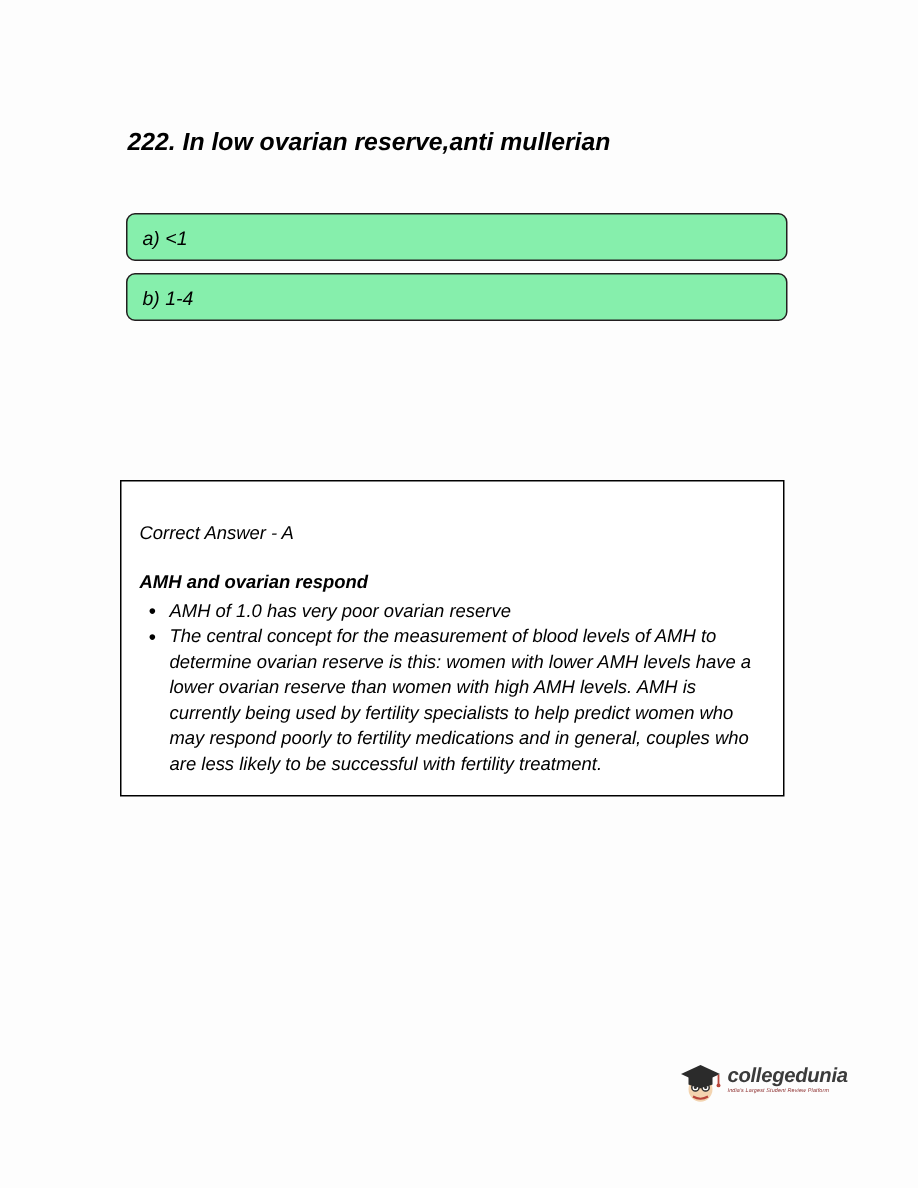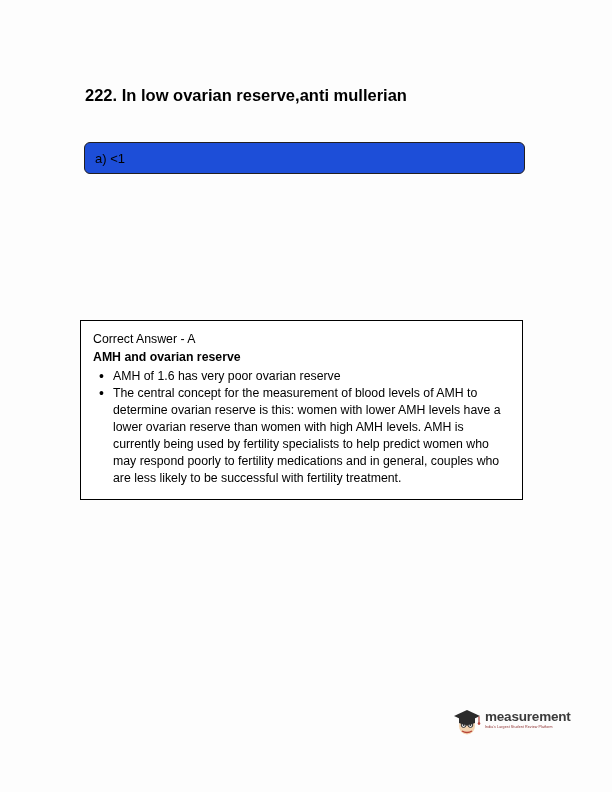--- a/index.html
+++ b/index.html
@@ -14,20 +14,21 @@
     color: #000000;
     position: relative;
     overflow: hidden;
   }
   .page {
     position: absolute;
     left: 0; top: 0;
     width: 612px;
     height: 792px;
     background: #fdfdfd;
+    font-style: italic;
   }
   .question {
     position: absolute;
     left: 85px;
     top: 84px;
     width: 440px;
     font-size: 16.5px;
     font-weight: bold;
     line-height: 1.45;
   }
@@ -46,42 +47,42 @@
     left: 84px;
     top: 142px;
     width: 441px;
   }
   .option {
     box-sizing: border-box;
     width: 441px;
     height: 32px;
     border: 1px solid #231f20;
     border-radius: 6px;
-    background: #1d4ed8;
+    background: #86efac;
     display: flex;
     align-items: center;
     padding-left: 10px;
     font-size: 13px;
     margin-bottom: 8px;
     color: #000;
   }
   .answer-box {
     position: absolute;
     left: 80px;
     top: 320px;
     width: 443px;
     box-sizing: border-box;
     border: 1.4px solid #000000;
     background: #ffffff;
     padding: 10px 12px 12px 12px;
     font-size: 12.3px;
     line-height: 1.38;
   }
   .answer-line {
-    margin: 0 0 1px 0;
+    margin: 16px 0 1px 0;
   }
   .bold {
     font-weight: bold;
   }
   .bullets {
     margin: 2px 0 0 0;
     padding: 0 0 0 18px;
     list-style: none;
   }
   .bullets li {
@@ -140,27 +141,30 @@
 
   <div class="question">
     <span class="qnum">222.</span>
     <span class="qtext">In low ovarian reserve,anti mullerian</span>
   </div>
 
   <div class="options">
     <div class="option">
       <span>a) &lt;1</span>
     </div>
+    <div class="option">
+      <span>b) 1-4</span>
+    </div>
   </div>
 
   <div class="answer-box">
     <p class="answer-line">Correct Answer - A</p>
-    <p class="answer-line bold">AMH and ovarian reserve</p>
+    <p class="answer-line bold">AMH and ovarian respond</p>
     <ul class="bullets">
-      <li>AMH of 1.6 has very poor ovarian reserve</li>
+      <li>AMH of 1.0 has very poor ovarian reserve</li>
       <li>The central concept for the measurement of blood levels of AMH to determine ovarian reserve is this: women with lower AMH levels have a lower ovarian reserve than women with high AMH levels. AMH is currently being used by fertility specialists to help predict women who may respond poorly to fertility medications and in general, couples who are less likely to be successful with fertility treatment.</li>
     </ul>
   </div>
 
   <div class="logo">
     <span class="logo-mark">
       <svg width="30" height="32" viewBox="0 0 30 32">
         <ellipse cx="15" cy="22" rx="8" ry="8.5" fill="#f3d4b0"></ellipse>
         <circle cx="11.6" cy="21" r="2.4" fill="#ffffff" stroke="#2b2b2b" stroke-width="1"></circle>
         <circle cx="18.4" cy="21" r="2.4" fill="#ffffff" stroke="#2b2b2b" stroke-width="1"></circle>
@@ -168,18 +172,18 @@
         <circle cx="18.4" cy="21" r="1" fill="#2b2b2b"></circle>
         <line x1="14" y1="21" x2="16" y2="21" stroke="#2b2b2b" stroke-width="1"></line>
         <path d="M10 27 q5 3 10 0" stroke="#b8453a" stroke-width="1.4" fill="none"></path>
         <path d="M2 12 L15 6 L28 12 L15 18 Z" fill="#2b2b2b"></path>
         <path d="M7 14 L7 19 q8 4 16 0 L23 14" fill="#2b2b2b"></path>
         <line x1="27" y1="12.5" x2="27" y2="19" stroke="#b8453a" stroke-width="1.2"></line>
         <circle cx="27" cy="19.6" r="1.3" fill="#b8453a"></circle>
       </svg>
     </span>
     <span class="logo-text-wrap">
-      <span class="logo-text">measurement</span>
+      <span class="logo-text">collegedunia</span>
       <span class="logo-sub">India's Largest Student Review Platform</span>
     </span>
   </div>
 
 </div>
 
 </body></html>

